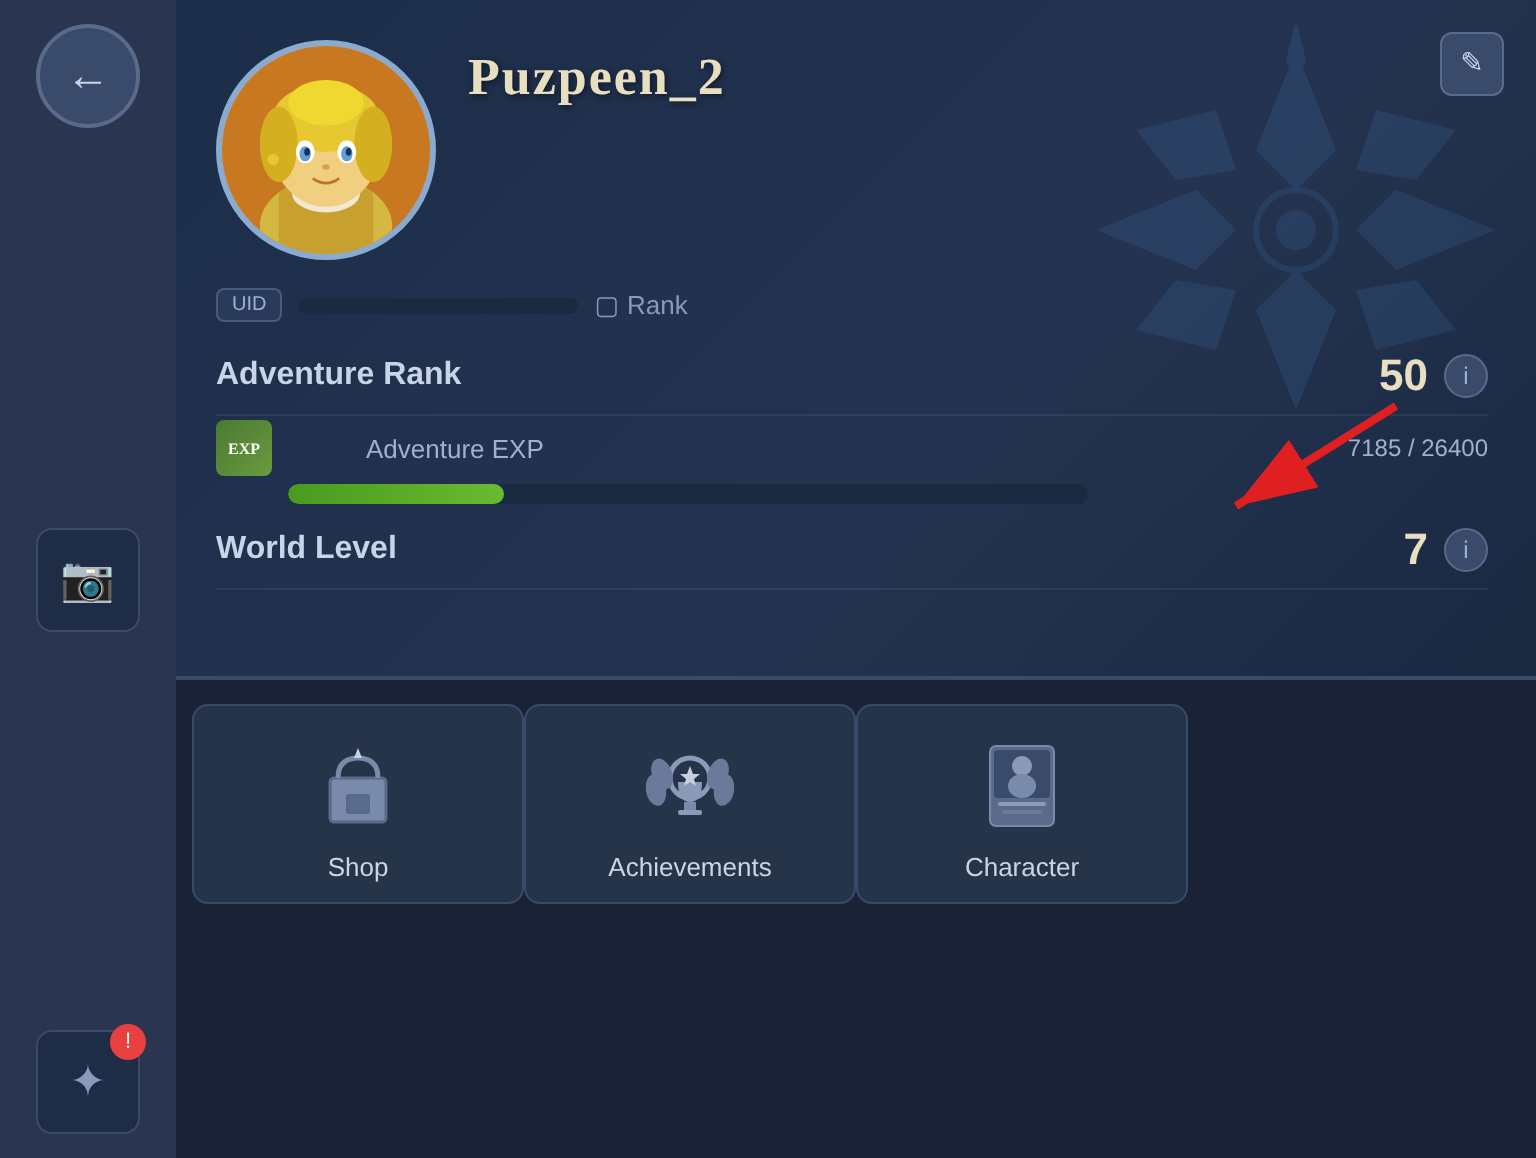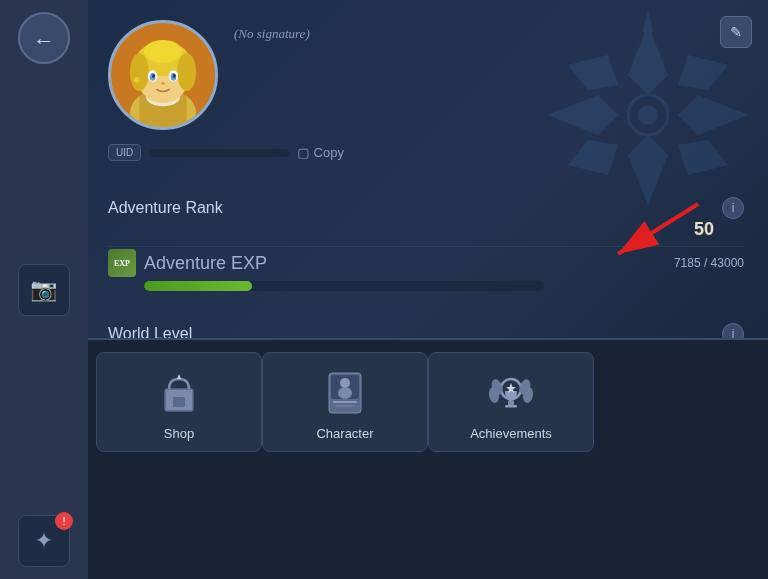--- a/index.html
+++ b/index.html
@@ -218,36 +218,35 @@
       display: flex;
       align-items: center;
       justify-content: space-between;
       padding: 6px 0;
       border-bottom: 1px solid rgba(90, 110, 150, 0.2);
     }
 
     .stat-label {
       color: #c8d4e8;
       font-size: 16px;
-      font-weight: normal;
+      font-weight: bold;
       font-family: sans-serif;
     }
 
     .stat-value-group {
       display: flex;
       align-items: center;
       gap: 8px;
     }
 
     .stat-value {
       color: #e8dfc0;
-      font-size: 18px;
+      font-size: 22px;
       font-weight: bold;
       font-family: sans-serif;
-      margin-top: 44px;
     }
 
     .info-icon {
       width: 22px;
       height: 22px;
       border-radius: 50%;
       background: #3a4a6a;
       border: 1px solid #5a6a8a;
       display: flex;
       align-items: center;
@@ -445,50 +444,50 @@
 
           <ellipse cx="55" cy="64" rx="2" ry="1.5" fill="#d8a050"></ellipse>
 
           <path d="M48 70 Q55 75 62 70" stroke="#c07030" stroke-width="1.5" fill="none"></path>
 
           <circle cx="27" cy="60" r="3" fill="#e8c830"></circle>
         </svg>
       </div>
 
       <div class="profile-info">
-        <div class="signature">(No signature)</div>
+        <div class="username">Puzpeen_2</div>
       </div>
     </div>
 
     <div class="uid-row">
       <div class="uid-label">UID</div>
       <div class="uid-value"></div>
       <div class="copy-btn">
         <span>▢</span>
-        <span>Copy</span>
+        <span>Rank</span>
       </div>
     </div>
 
     <div class="stats-section">
 
       <div class="stat-row">
         <span class="stat-label">Adventure Rank</span>
         <div class="stat-value-group">
           <span class="stat-value">50</span>
           <div class="info-icon">i</div>
         </div>
       </div>
 
       <div class="exp-bar-container">
         <div class="exp-bar-row">
           <div class="uid-exp-icon">
             <span style="font-size:8px;text-align:right;">EXP</span>
           </div>
-          <span style="color:#a0b0d0;font-size:18px;font-family:sans-serif;">Adventure EXP</span>
-          <span class="exp-text">7185 / 43000</span>
+          <span style="color:#a0b0d0;font-size:13px;font-family:sans-serif;margin-left:39px;">Adventure EXP</span>
+          <span class="exp-text">7185 / 26400</span>
         </div>
         <div class="exp-bar-bg" style="margin-top:4px;margin-left:36px;">
           <div class="exp-bar-fill" style="width:27%;"></div>
         </div>
       </div>
 
       <div class="stat-row">
         <span class="stat-label">World Level</span>
         <div class="stat-value-group">
           <span class="stat-value">7</span>
@@ -520,53 +519,53 @@
           <path d="M14 20 Q14 10 24 10 Q34 10 34 20" stroke="#7a8aaa" stroke-width="2.5" fill="none"></path>
           <rect x="18" y="28" width="12" height="10" rx="1" fill="#5a6a8a"></rect>
           <polygon points="24,5 26,10 22,10" fill="#c8d0e8"></polygon>
         </svg>
       </div>
       <span class="menu-label">Shop</span>
     </div>
 
 
 
+    <div class="menu-item">
+      <div class="menu-icon">
+        <svg width="48" height="48" viewBox="0 0 48 48">
+
+          <circle cx="24" cy="20" r="10" fill="none" stroke="#8a9ab8" stroke-width="2.5"></circle>
+
+          <ellipse cx="10" cy="18" rx="5" ry="8" fill="#6a7a9a" transform="rotate(-20 10 18)"></ellipse>
+          <ellipse cx="7" cy="26" rx="5" ry="8" fill="#6a7a9a" transform="rotate(-10 7 26)"></ellipse>
+
+          <ellipse cx="38" cy="18" rx="5" ry="8" fill="#6a7a9a" transform="rotate(20 38 18)"></ellipse>
+          <ellipse cx="41" cy="26" rx="5" ry="8" fill="#6a7a9a" transform="rotate(10 41 26)"></ellipse>
+
+          <path d="M18 22 Q18 32 24 32 Q30 32 30 22" fill="#8a9ab8"></path>
+          <rect x="21" y="32" width="6" height="4" fill="#7a8aab"></rect>
+          <rect x="18" y="36" width="12" height="2.5" rx="1" fill="#8a9ab8"></rect>
+
+          <polygon points="24,14 25.5,18 29,18 26,20.5 27,24 24,22 21,24 22,20.5 19,18 22.5,18" fill="#c8d0e0"></polygon>
+        </svg>
+      </div>
+      <span class="menu-label">Achievements</span>
+    </div>
+
     <div class="menu-item" style="height:90px; overflow:hidden;">
       <div class="menu-icon">
         <svg width="48" height="48" viewBox="0 0 48 48">
 
           <rect x="8" y="4" width="32" height="40" rx="3" fill="#5a6a8a" stroke="#7a8aaa" stroke-width="1"></rect>
           <rect x="10" y="6" width="28" height="24" rx="2" fill="#3a4a6a"></rect>
 
           <circle cx="24" cy="14" r="5" fill="#8a9ab8"></circle>
           <ellipse cx="24" cy="24" rx="7" ry="6" fill="#7a8aab"></ellipse>
           <rect x="12" y="32" width="24" height="2" rx="1" fill="#8a9ab8"></rect>
           <rect x="14" y="36" width="20" height="2" rx="1" fill="#6a7a9a"></rect>
         </svg>
       </div>
       <span class="menu-label">Character</span>
     </div>
 
-    <div class="menu-item">
-      <div class="menu-icon">
-        <svg width="48" height="48" viewBox="0 0 48 48">
-
-          <circle cx="24" cy="20" r="10" fill="none" stroke="#8a9ab8" stroke-width="2.5"></circle>
-
-          <ellipse cx="10" cy="18" rx="5" ry="8" fill="#6a7a9a" transform="rotate(-20 10 18)"></ellipse>
-          <ellipse cx="7" cy="26" rx="5" ry="8" fill="#6a7a9a" transform="rotate(-10 7 26)"></ellipse>
-
-          <ellipse cx="38" cy="18" rx="5" ry="8" fill="#6a7a9a" transform="rotate(20 38 18)"></ellipse>
-          <ellipse cx="41" cy="26" rx="5" ry="8" fill="#6a7a9a" transform="rotate(10 41 26)"></ellipse>
-
-          <path d="M18 22 Q18 32 24 32 Q30 32 30 22" fill="#8a9ab8"></path>
-          <rect x="21" y="32" width="6" height="4" fill="#7a8aab"></rect>
-          <rect x="18" y="36" width="12" height="2.5" rx="1" fill="#8a9ab8"></rect>
-
-          <polygon points="24,14 25.5,18 29,18 26,20.5 27,24 24,22 21,24 22,20.5 19,18 22.5,18" fill="#c8d0e0"></polygon>
-        </svg>
-      </div>
-      <span class="menu-label">Achievements</span>
-    </div>
-
   </div>
 
 </div>
 
 </body></html>

